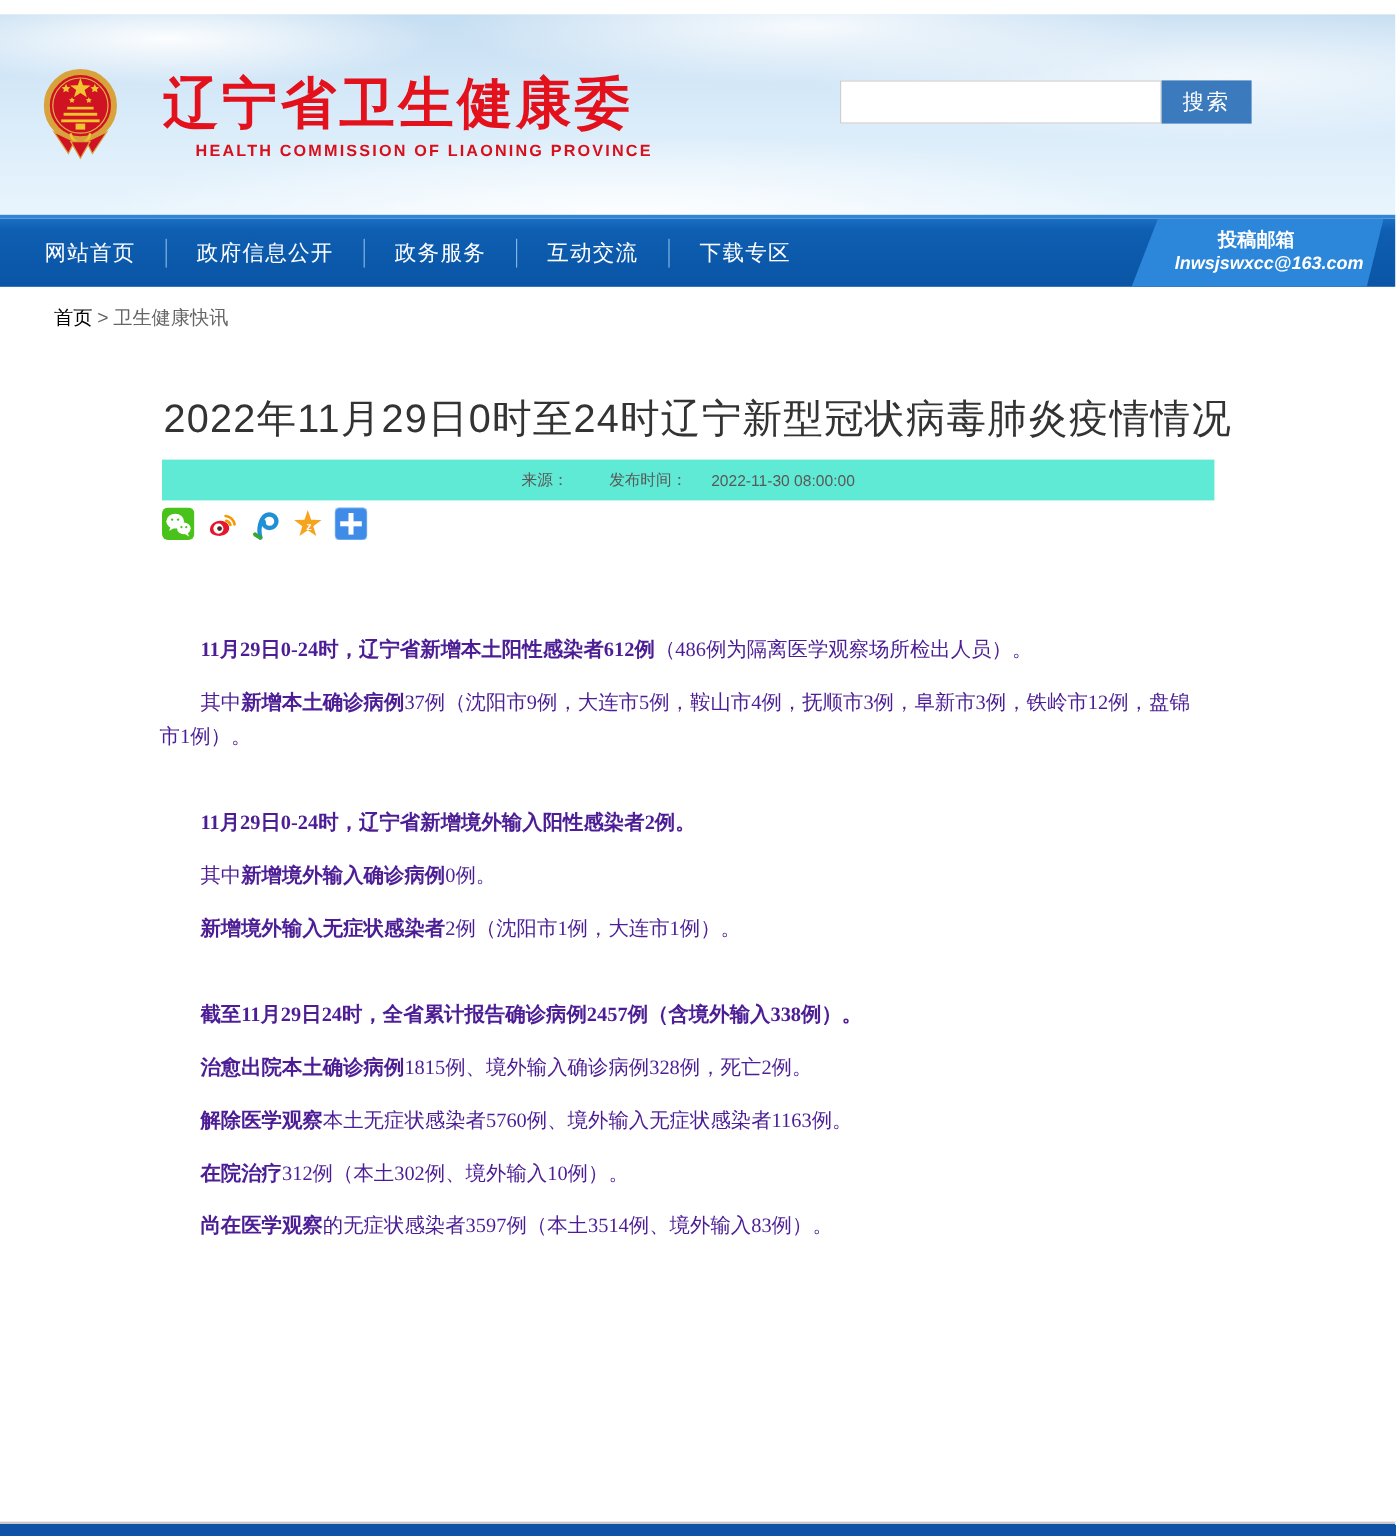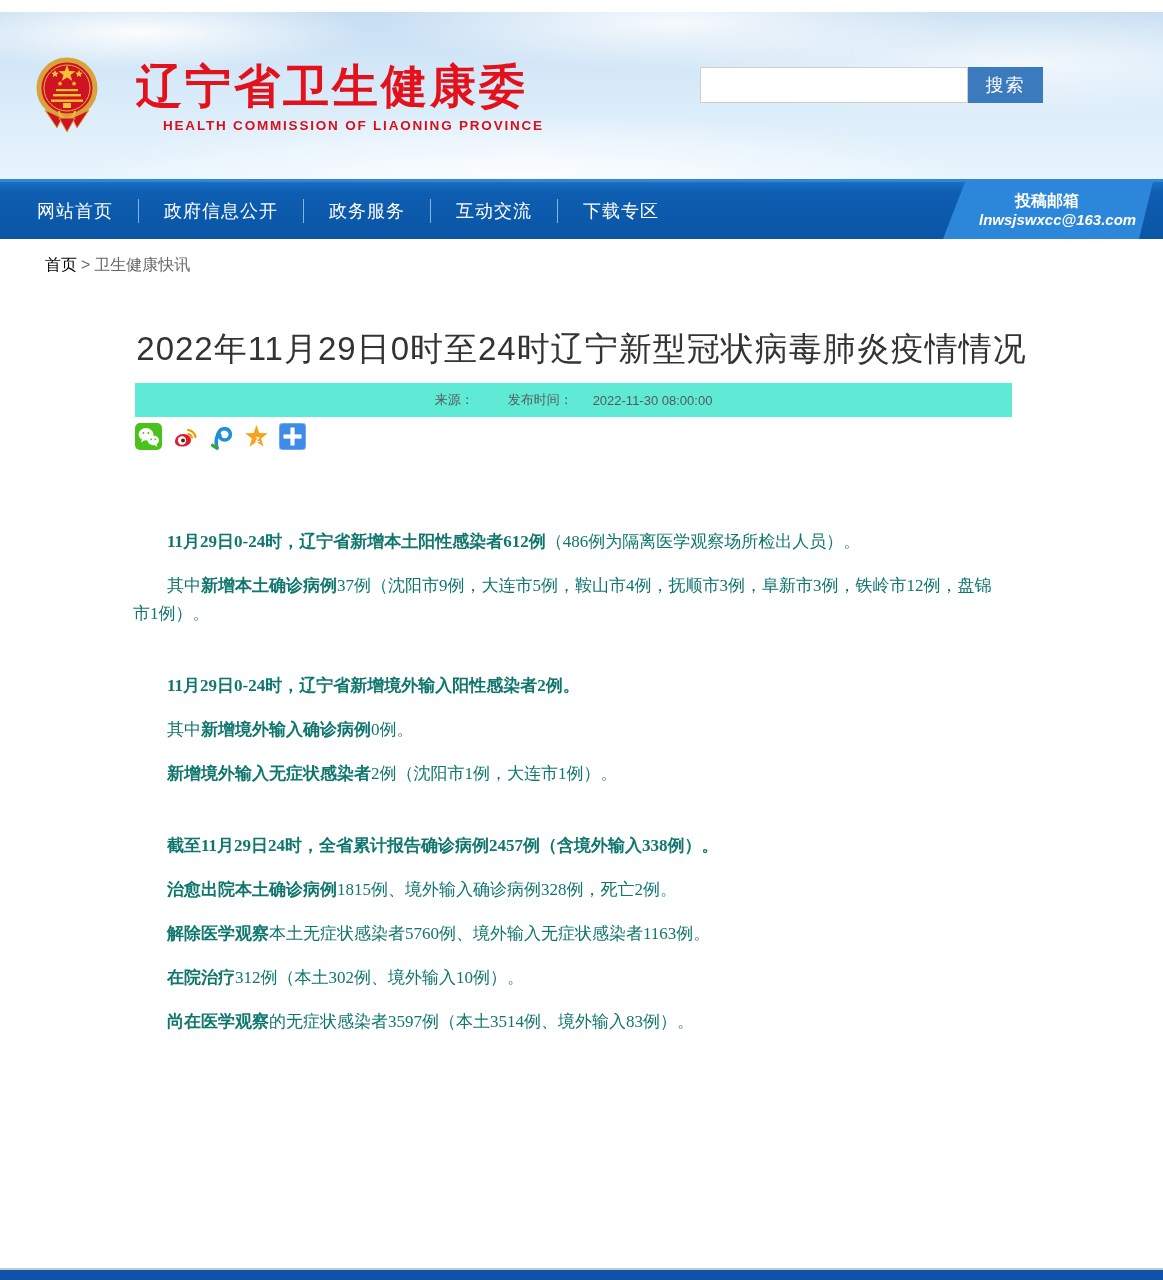--- a/index.html
+++ b/index.html
@@ -82,21 +82,21 @@
   }
   .meta-pub { margin-left:34px; }
   .meta-time { margin-left:20px; }
 
   .share-row { position:absolute; left:135px; top:423px; display:flex; gap:9px; }
   .share-row a { display:block; width:27px; height:27px; cursor:pointer; }
 
   .article-body {
     position:absolute; left:133px; top:528px; width:860px;
     font-family:"Liberation Serif", serif; font-size:17px; line-height:28px;
-    color:#0f766e;
+    color:#4c1d95;
   }
   .para { margin:0 0 16px 0; text-indent:2em; }
   .para.gap-before { margin-top:44px; }
   .para .b { font-weight:bold; }
 
   
   .footer-line { position:absolute; left:0; top:1268px; width:1163px; height:2px; background:#c8c8c8; }
   .footer-bar  { position:absolute; left:0; top:1270px; width:1163px; height:10px; background:#0d52a6; }
 </style>
 </head>

